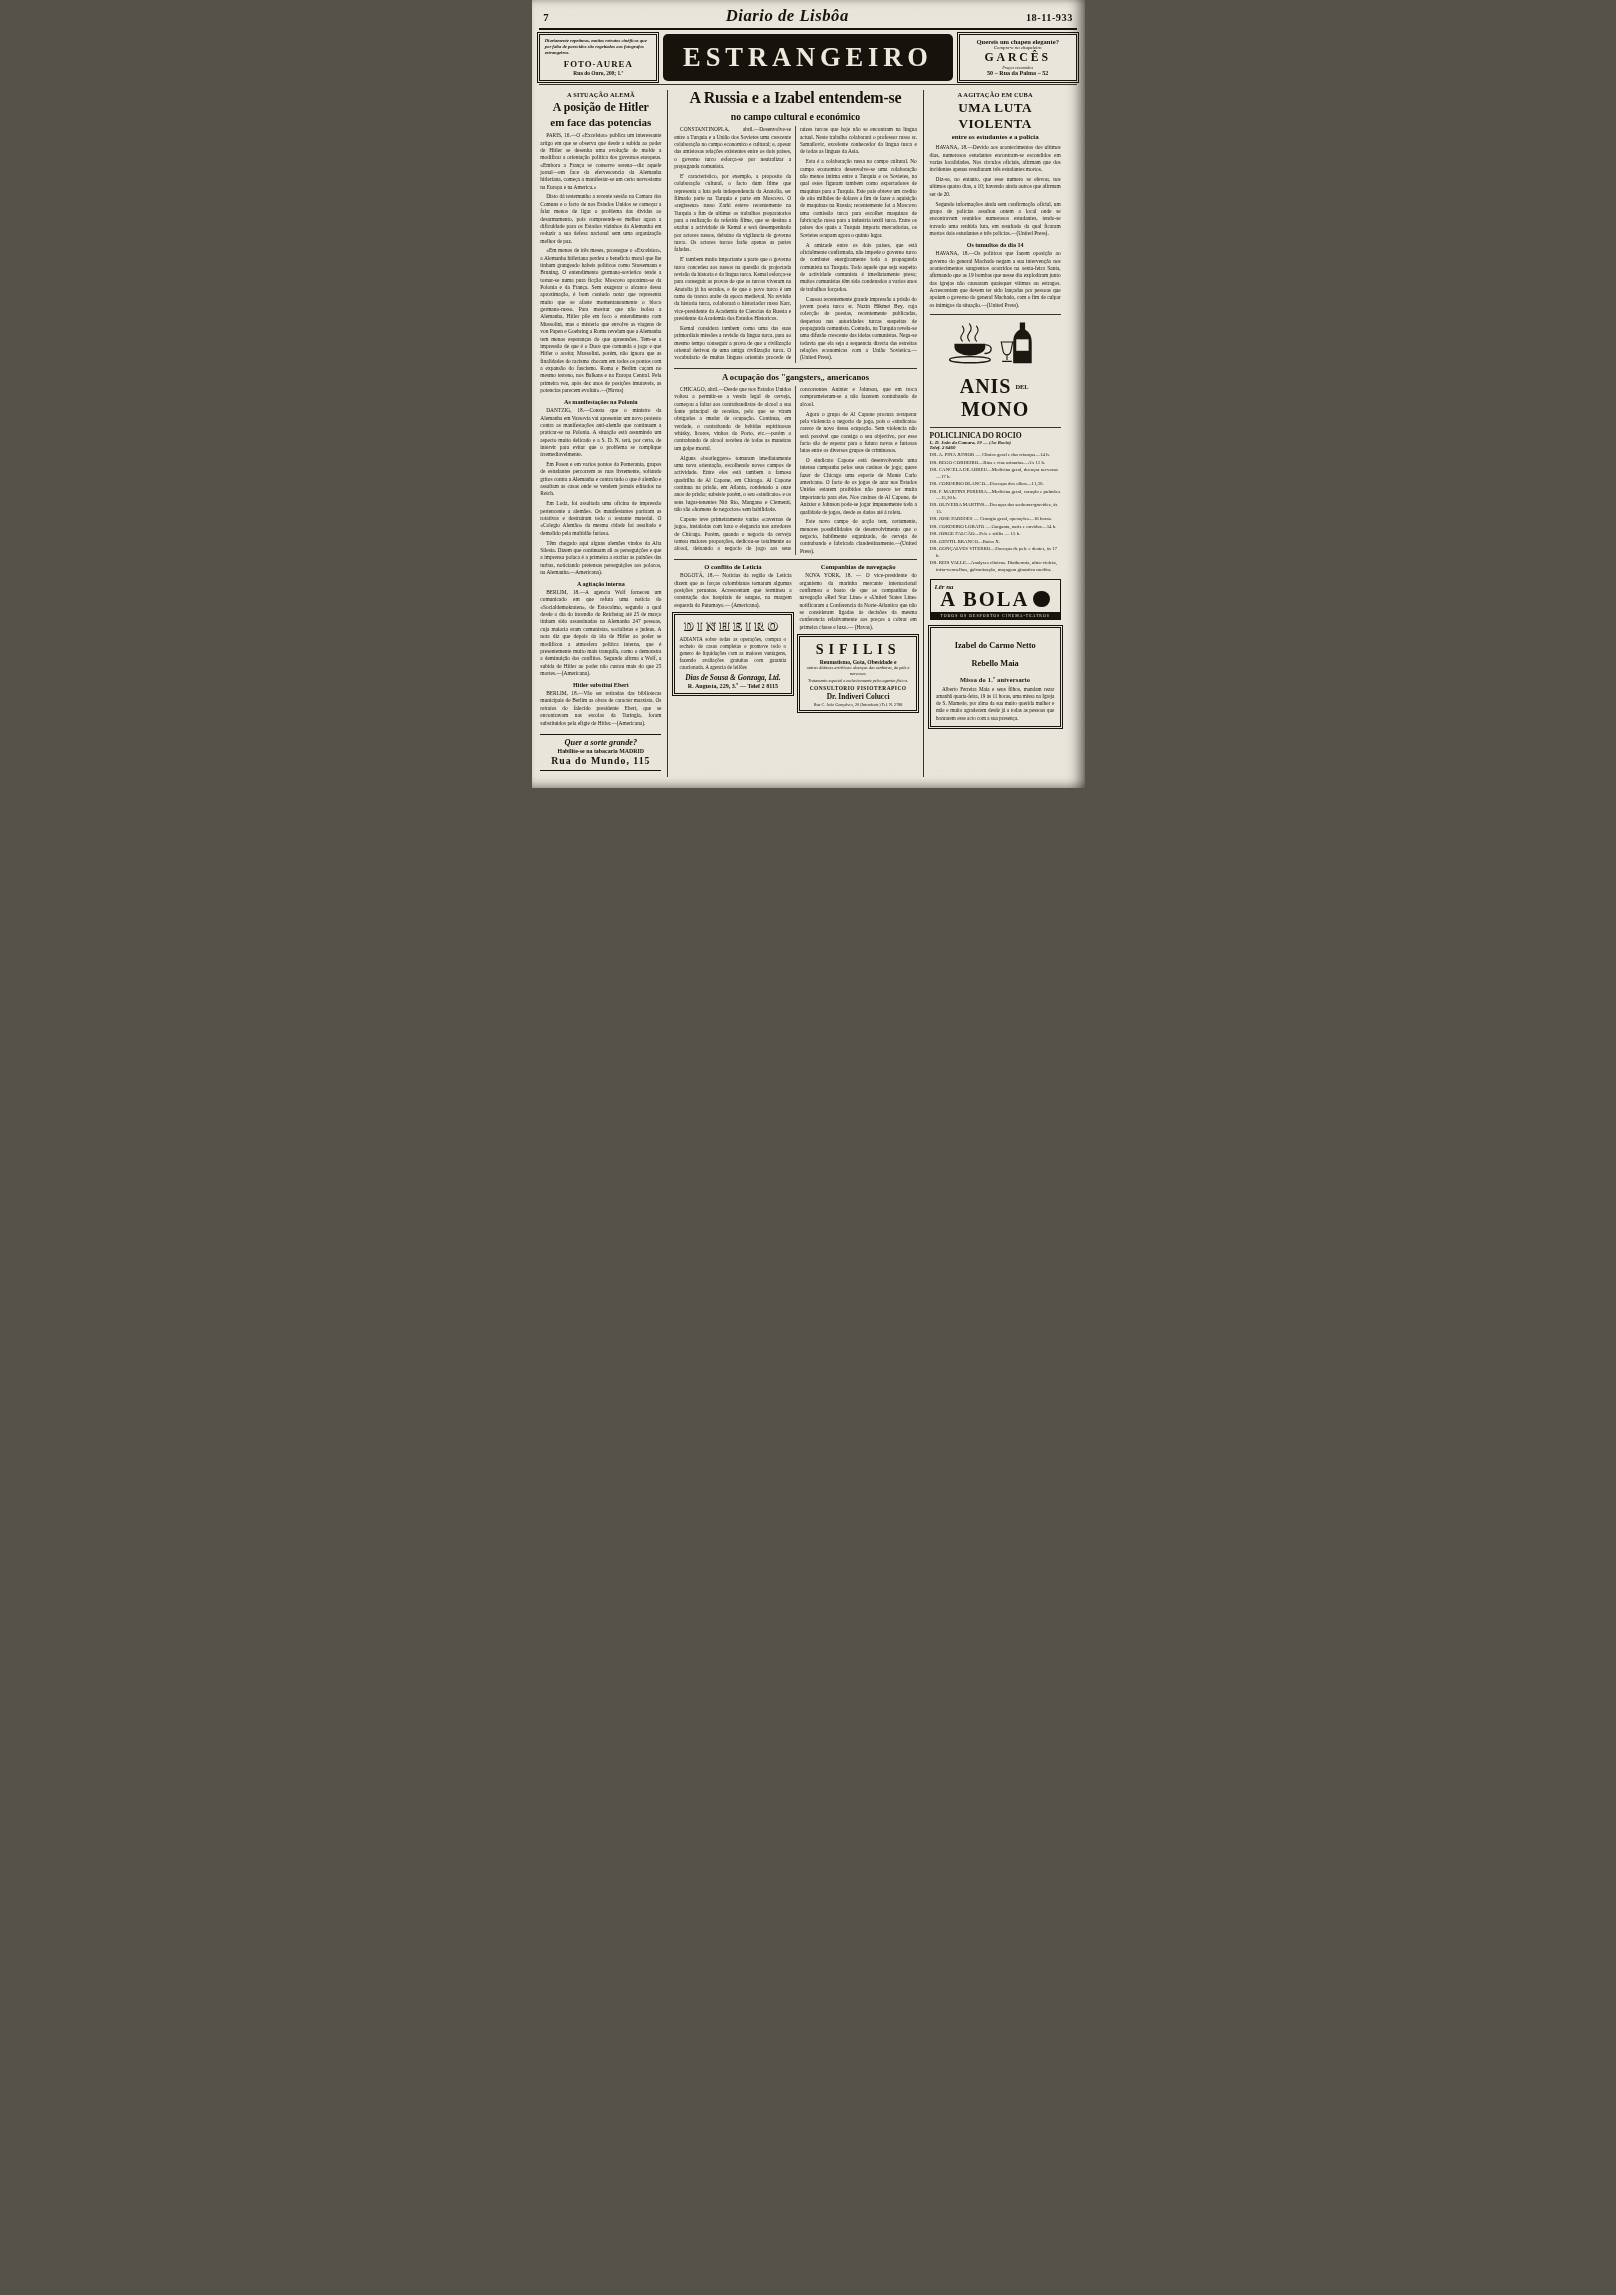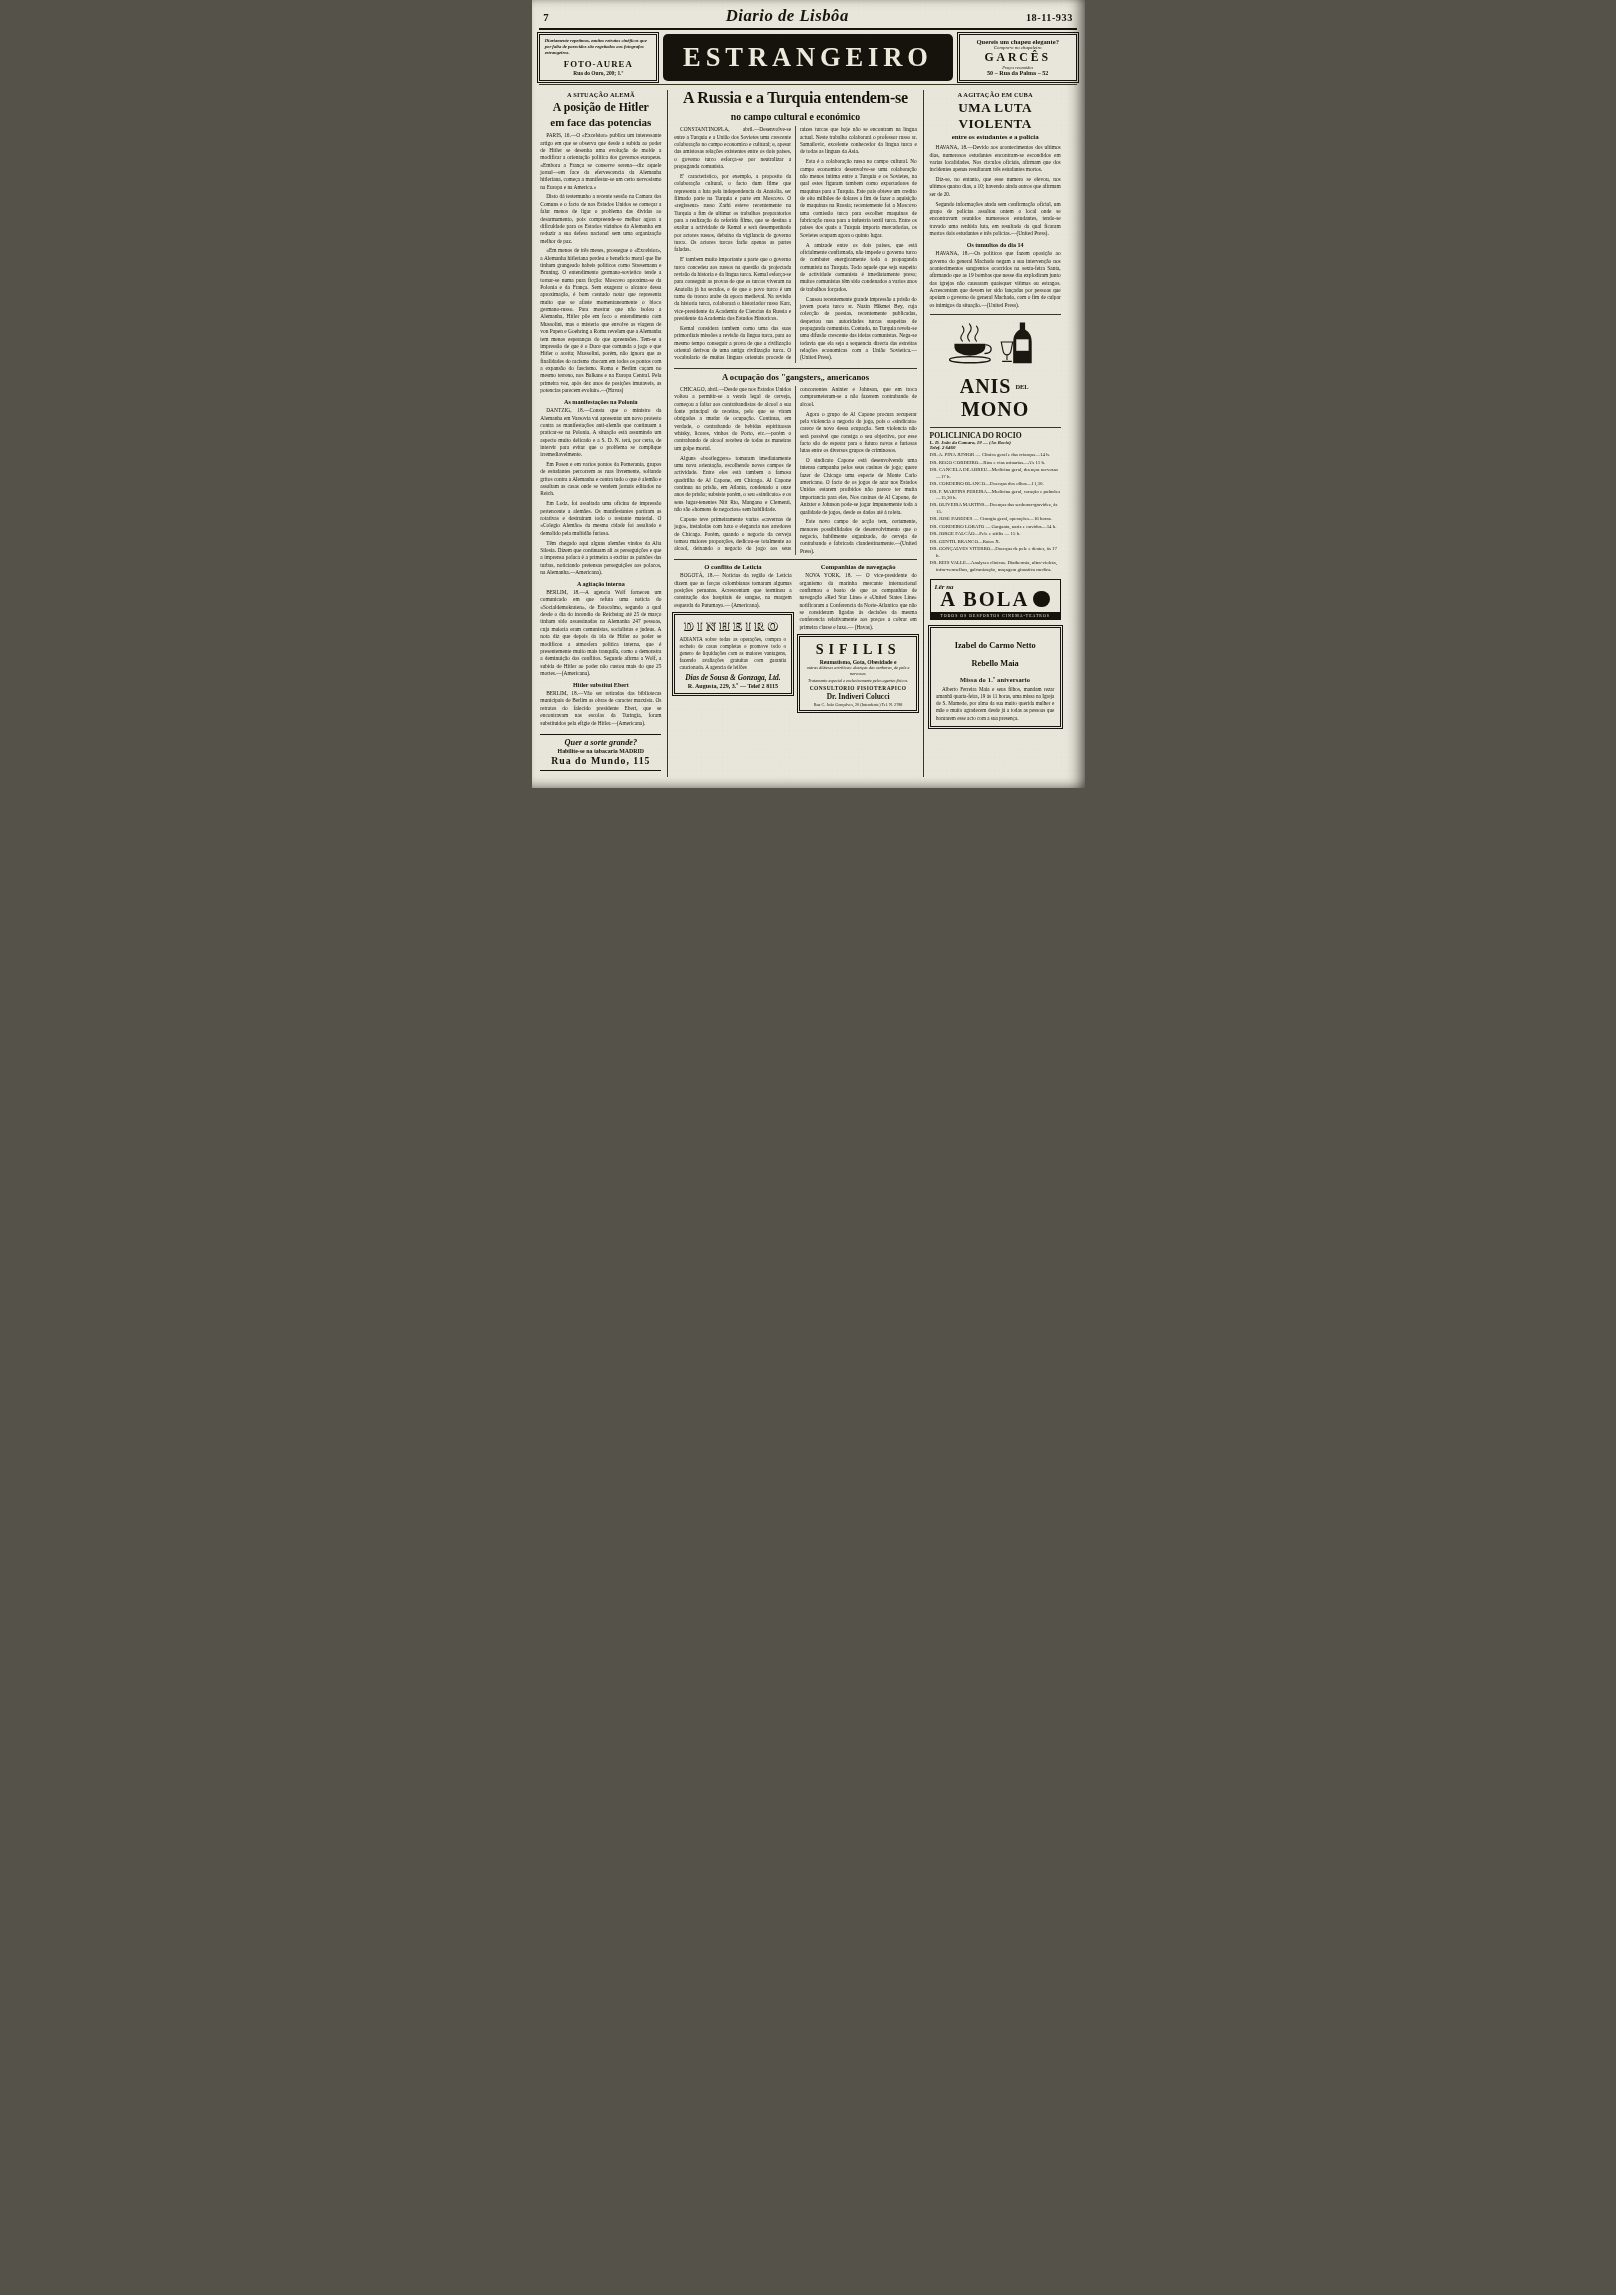--- a/index.html
+++ b/index.html
@@ -149,21 +149,21 @@
       <p class="p">BERLIM, 18.—Vão ser retiradas das bibliotecas municipais de Berlim as obras de caracter marxista. Os retratos do falecido presidente Ebert, que se encontravam nas escolas da Turingia, foram substituidos pela efigie de Hitler.—(Americana).</p>
 
       <div class="ad-madrid">
         <div class="m1">Quer a sorte grande?</div>
         <div class="m2">Habilite-se na tabacaria MADRID</div>
         <div class="m3">Rua do Mundo, 115</div>
       </div>
     </section>
 
     <section class="col col-center">
-      <h2 class="hl-main">A Russia e a Turquia entendem-se</h2>
+      <h2 class="hl-main">A Russia e a Izabel entendem-se</h2>
       <div class="deck">no campo cultural e económico</div>
       <div class="twocol">
         <p class="p">CONSTANTINOPLA, abril.—Desenvolve-se entre a Turquia e a União dos Sovietes uma crescente colaboração no campo economico e cultural; e, apesar das amistosas relações existentes entre os dois paises, o governo turco esforça-se por neutralizar a propaganda comunista.</p>
         <p class="p">E' caracteristico, por exemplo, a proposito da colaboração cultural, o facto dum filme que representa a luta pela independencia da Anatolia, ser filmado parte na Turquia e parte em Moscovo. O «regisseur» russo Zarhi esteve recentemente na Turquia a fim de ultimar os trabalhos preparatorios para a realização do referido filme, que se destina a exaltar a actividade de Kemal e será desempenhado por actores russos, debaixo da vigilancia do governo turco. Os actores turcos farão apenas as partes faladas.</p>
         <p class="p">E' tambem muito importante a parte que o governo turco concedeu aos russos na questão da projectada revisão da historia e da lingua turca. Kemal esforça-se para conseguir as provas de que os turcos viveram na Anatolia já ha seculos, e de que o povo turco é um ramo do tronco arabe da epoca medieval. Na revisão da historia turca, colaborará o historiador russo Karr, vice-presidente da Academia de Ciencias da Russia e presidente da Academia dos Estudos Historicos.</p>
         <p class="p">Kemal considera tambem como uma das suas primordiais missões a revisão da lingua turca, para ao mesmo tempo conseguir a prova de que a civilização oriental derivou de uma antiga civilização turca. O vocabulario de muitas linguas orientais procede de raizes turcas que hoje não se encontram na lingua actual. Neste trabalho colaborará o professor russo sr. Samailovic, excelente conhecedor da lingua turca e de todas as linguas da Asia.</p>
         <p class="p">Esta é a colaboração russa no campo cultural. No campo economico desenvolve-se uma colaboração não menos intima entre a Turquia e os Sovietes, na qual estes figuram tambem como exportadores de maquinas para a Turquia. Este pais obteve um credito de oito milhões de dolares a fim de fazer a aquisição de maquinas na Russia; recentemente foi a Moscovo uma comissão turca para escolher maquinas de fabricação russa para a industria textil turca. Entre os paises dos quais a Turquia importa mercadorias, os Sovietes ocupam agora o quinto lugar.</p>
         <p class="p">A amizade entre os dois paises, que está oficialmente confirmada, não impede o governo turco de combater energicamente toda a propaganda comunista na Turquia. Todo aquele que seja suspeito de actividade comunista é imediatamente preso; muitos comunistas têm sido condenados a varios anos de trabalhos forçados.</p>
         <p class="p">Causou recentemente grande impressão a prisão do jovem poeta turco sr. Nazin Hikmet Bey, cuja colecção de poesias, recentemente publicadas, despertou nas autoridades turcas suspeitas de propaganda comunista. Contudo, na Turquia revela-se uma difusão crescente das ideias comunistas. Nega-se todavia que ela seja a sequencia directa das estreitas relações economicas com a União Sovietica.—(United Press).</p>
       </div>

